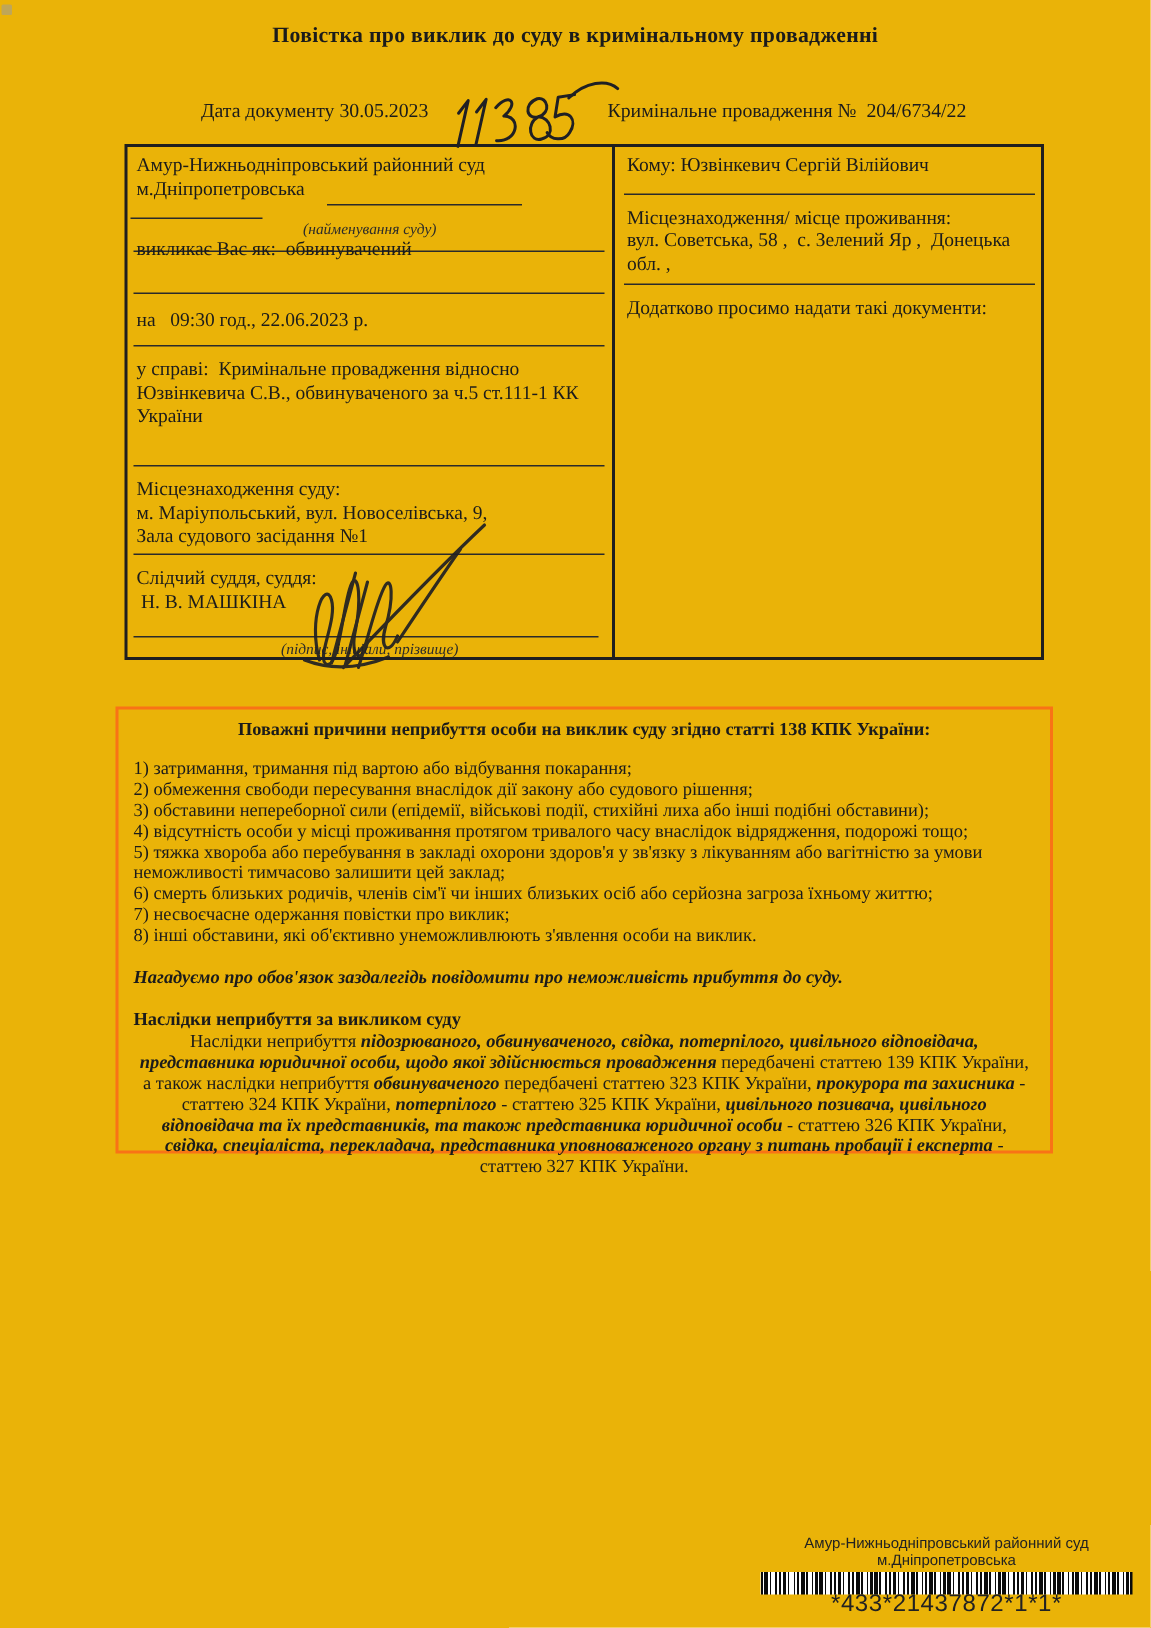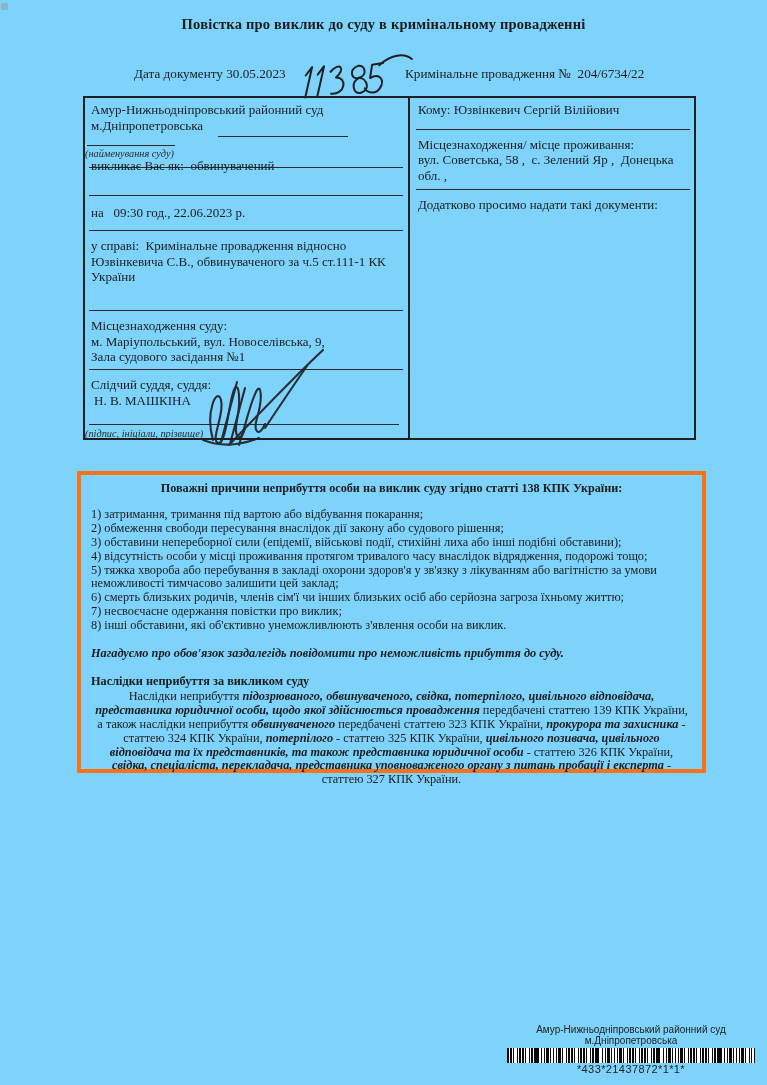--- a/index.html
+++ b/index.html
@@ -1,20 +1,20 @@
 <!DOCTYPE html>
 <html lang="uk"><head>
 <meta charset="utf-8">
 <style>
   html,body{margin:0;padding:0;}
   body{background:#ffffff;}
   .page{
     position:relative;
     width:767px;height:1085px;
-    background:#7dd3fc;
+    background:#eab308;
     font-family:"Liberation Serif", serif;
     color:#1b1b1b;
     overflow:hidden;
   }
   .abs{position:absolute;}
   .pre{white-space:pre-wrap;}
   .doc-title{
     left:0;top:16px;width:767px;
     text-align:center;font-weight:bold;font-size:14.5px;letter-spacing:.2px;
   }
@@ -23,26 +23,26 @@
   .case-label{left:405px;top:66px;}
 
   
   .tbl{
     left:83px;top:96px;width:609px;height:340px;
     border:2px solid #1f1f1f;
   }
   .tbl .vdiv{position:absolute;left:323px;top:0;bottom:0;width:2px;background:#1f1f1f;}
   .cell-text{position:absolute;font-size:13px;line-height:15.5px;}
   .hline{position:absolute;height:1.4px;background:#2a2a2a;}
-  .caption{position:absolute;font-style:italic;font-size:10.3px;color:#2b2b2b;text-align:left;}
+  .caption{position:absolute;font-style:italic;font-size:10.3px;color:#2b2b2b;text-align:center;}
 
   
   .notice{
     left:77px;top:471px;width:601px;height:283px;
-    border:4px solid #f97316;
+    border:2px solid #f97316;
     padding:5px 10px 6px 10px;
     font-size:12.3px;line-height:13.9px;
   }
   .notice-heading{text-align:center;font-weight:bold;font-size:12.2px;margin:2px 0 0 0;}
   .reasons{margin-top:12px;}
   .reasons div{margin:0;}
   .reminder{font-weight:bold;font-style:italic;margin-top:14px;}
   .cons-heading{text-align:left;font-weight:bold;margin-top:14px;}
   .cons-par{text-align:center;margin-top:1px;}
   .seg-em{font-weight:bold;font-style:italic;}
@@ -54,21 +54,21 @@
     font-size:10px;line-height:11px;text-align:center;color:#222;
   }
   .barcode{
     width:248px;height:15px;margin:2px auto 0 auto;
     background:repeating-linear-gradient(90deg,
       #0a0a0a 0px,#0a0a0a 1.5px,#fff 1.5px,#fff 2.6px,
       #0a0a0a 2.6px,#0a0a0a 5.1px,#fff 5.1px,#fff 6.1px,
       #0a0a0a 6.1px,#0a0a0a 7.1px,#fff 7.1px,#fff 9.8px,
       #0a0a0a 9.8px,#0a0a0a 10.8px,#fff 10.8px,#fff 12.2px);
   }
-  .barcode-text{font-size:11px;margin-top:1px;letter-spacing:.4px;}
+  .barcode-text{font-size:16px;margin-top:1px;letter-spacing:.4px;}
 
   .ink{stroke:#202024;fill:none;stroke-linecap:round;stroke-linejoin:round;}
   .scan-mark{left:1px;top:3px;width:7px;height:7px;background:#9a9a9a;opacity:.55;border-radius:1px;}
 </style>
 </head>
 <body>
 
 <div class="page">
 
   <div class="abs scan-mark"></div>

